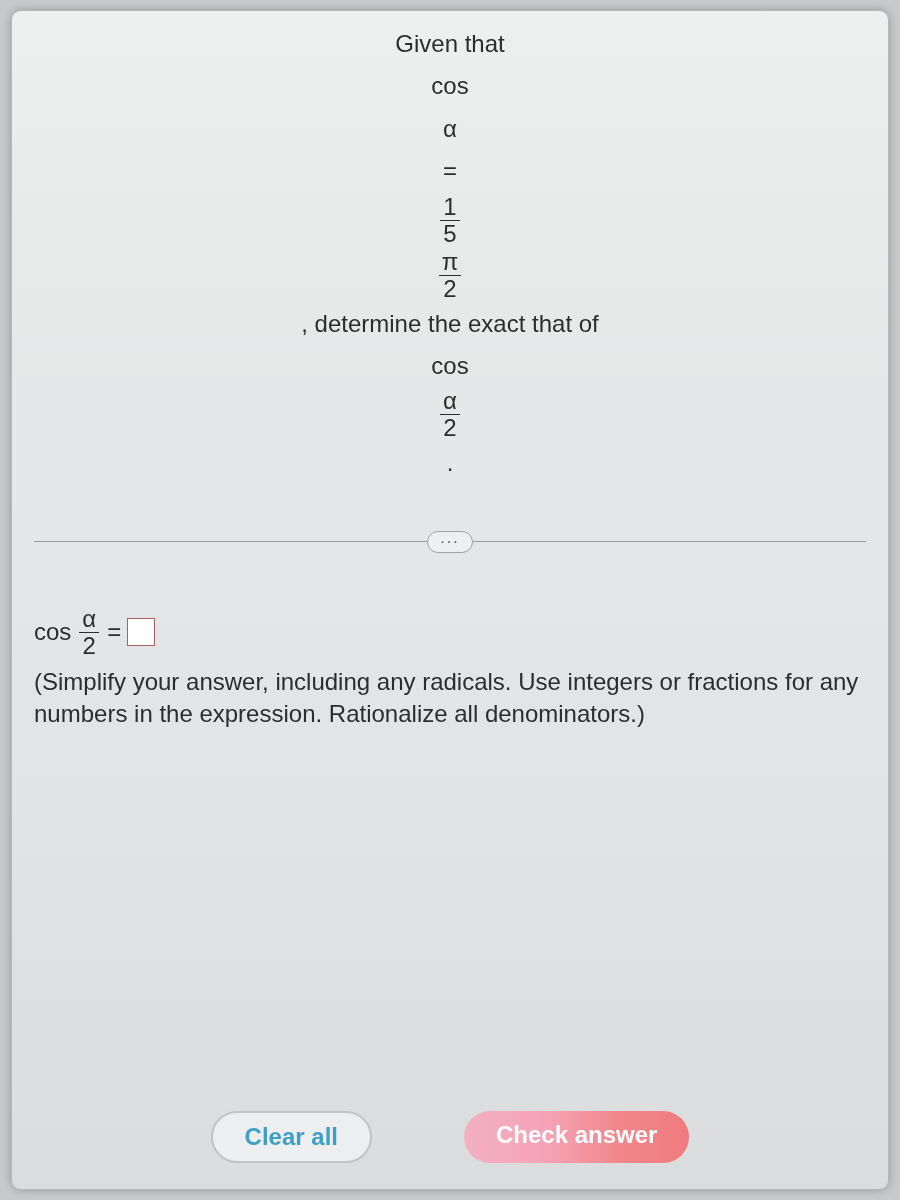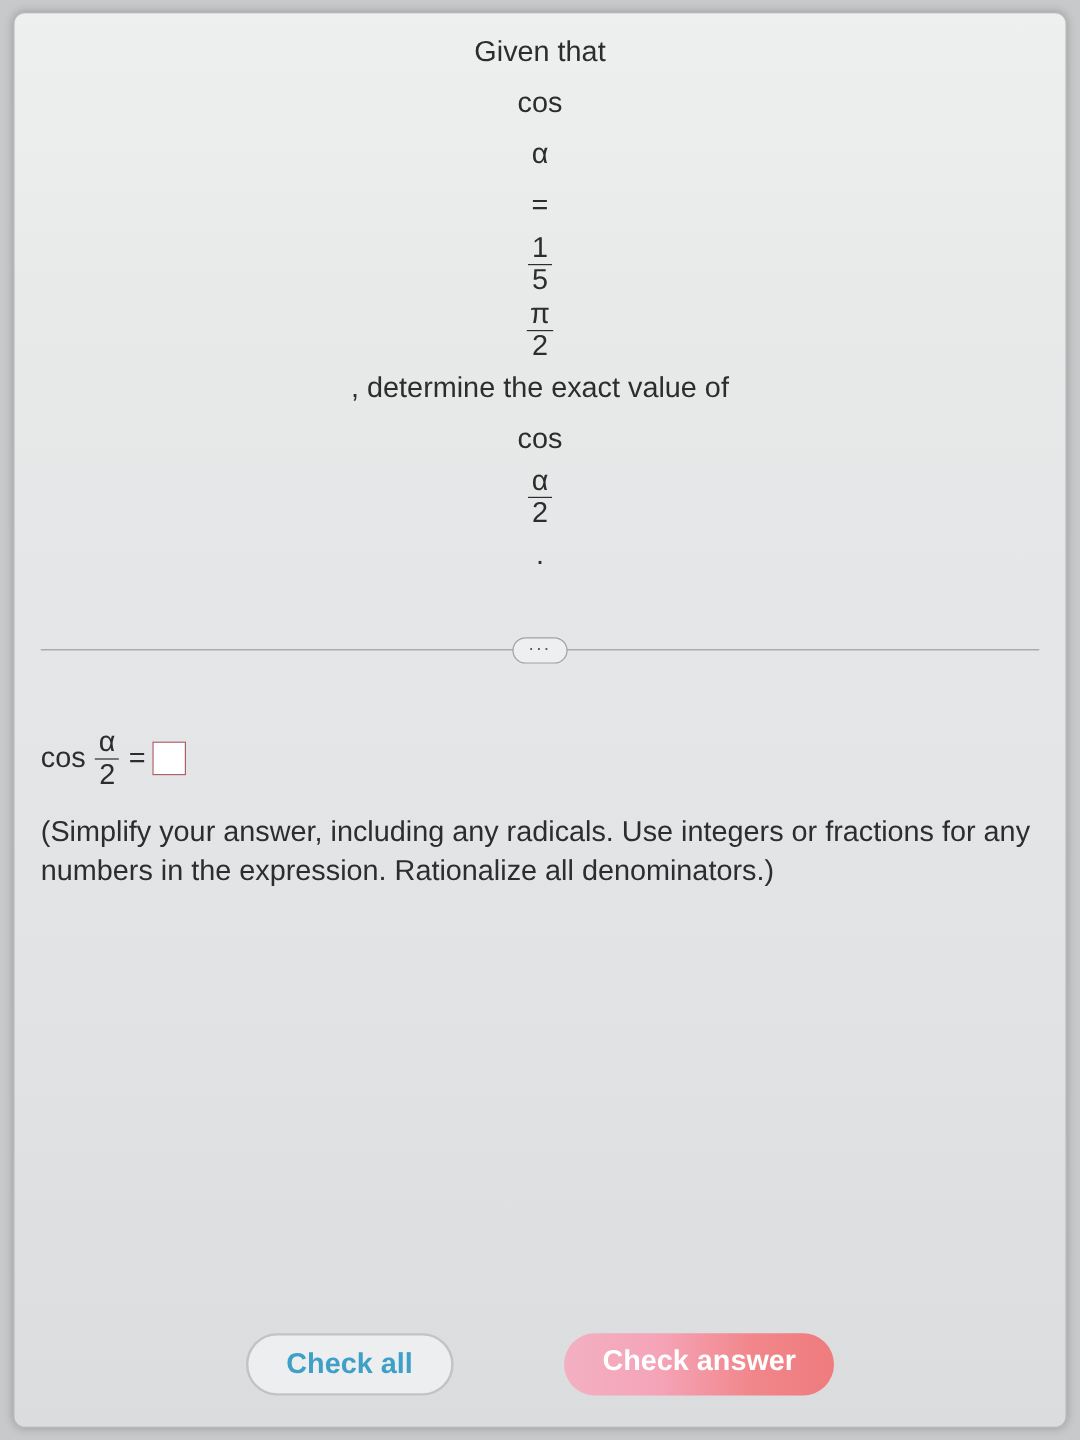--- a/index.html
+++ b/index.html
@@ -69,21 +69,21 @@
   .ell-btn span { position: relative; top: -4px; }
   .answer-block { margin-top: 54px; font-size: 24px; color: #2d2d2d; }
   .answer-line { display: flex; align-items: center; gap: 6px; }
   .bold { font-weight: 400; }
   .input-box {
     width: 28px; height: 28px;
     border: 1.5px solid #b05d6a;
     background: #fff;
     display: inline-block;
   }
-  .instructions { font-size: 24px; color: #2d2d2d; margin-top: 20px; line-height: 1.35; }
+  .instructions { font-size: 24px; color: #2d2d2d; margin-top: 8px; line-height: 1.35; }
   .button-row {
     position: absolute;
     bottom: 26px; left: 0; right: 0;
     display: flex; justify-content: center; gap: 92px;
   }
   .btn {
     border-radius: 26px;
     font-size: 24px;
     font-weight: 700;
     padding: 10px 32px;
@@ -115,21 +115,21 @@
     <span class="frac">
       <span class="num">1</span>
       <span class="bar"></span>
       <span class="den">5</span>
     </span>
     <span class="frac">
       <span class="num">π</span>
       <span class="bar"></span>
       <span class="den">2</span>
     </span>
-    <span>, determine the exact value of </span>
+    <span>, determine the exact that of </span>
     <span class="bold">cos</span>
     <span class="frac">
       <span class="num">α</span>
       <span class="bar"></span>
       <span class="den">2</span>
     </span>
     <span>.</span>
   </div>
 
   <div class="sep-row">
@@ -148,17 +148,17 @@
         <span class="bar"></span>
         <span class="den">2</span>
       </span>
       <span> = </span>
       <span class="input-box"></span>
     </div>
     <div class="instructions">(Simplify your answer, including any radicals. Use integers or fractions for any numbers in the expression. Rationalize all denominators.)</div>
   </div>
 
   <div class="button-row">
-    <div class="btn btn-clear">Check all</div>
+    <div class="btn btn-clear">Clear all</div>
     <div class="btn btn-check">Check answer</div>
   </div>
 
 </div>
 
 </body></html>

